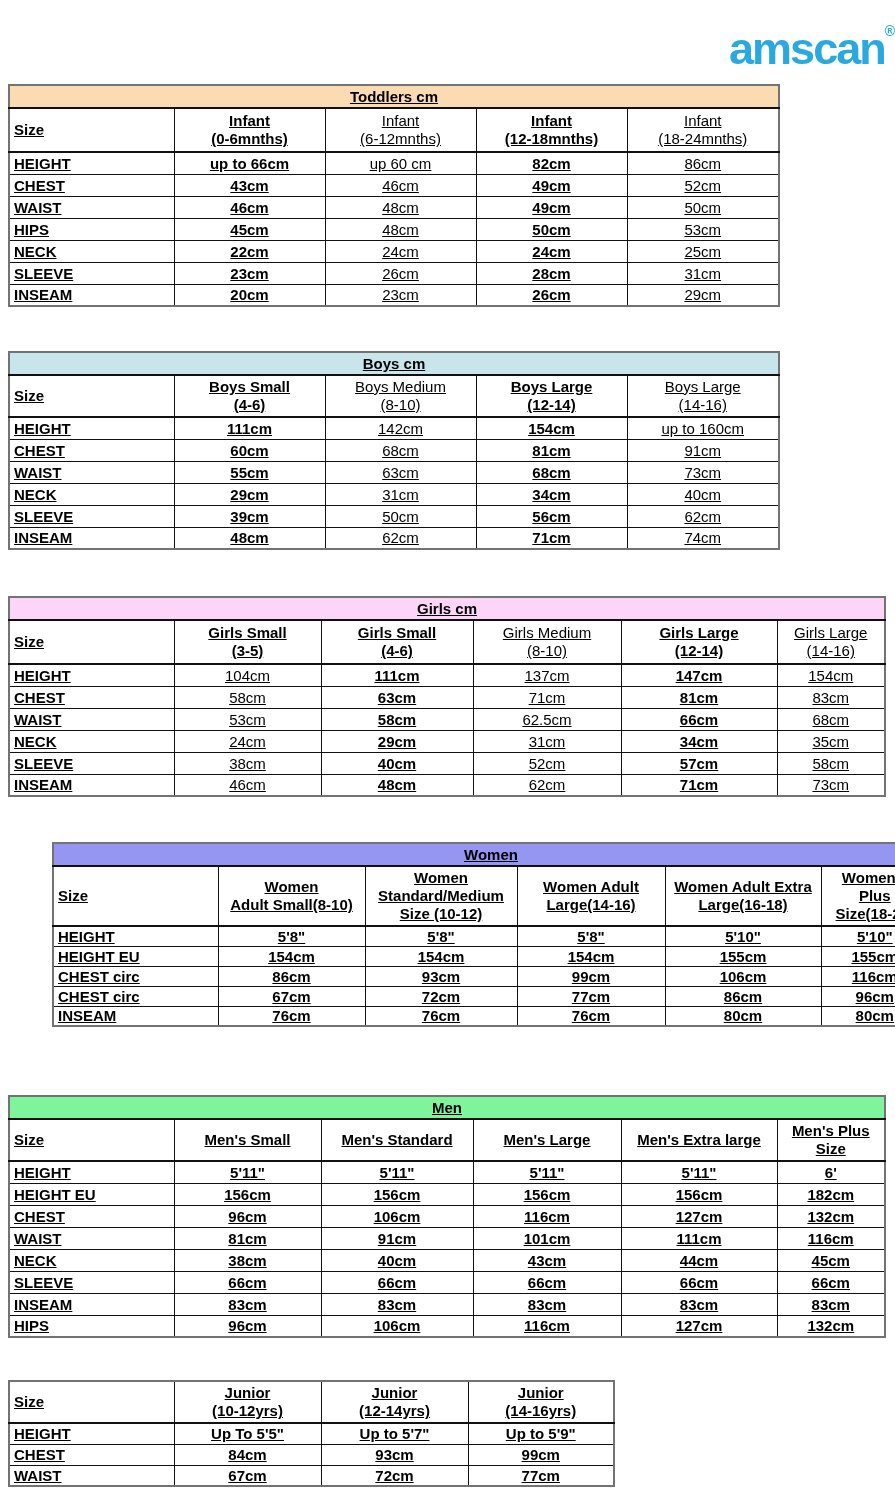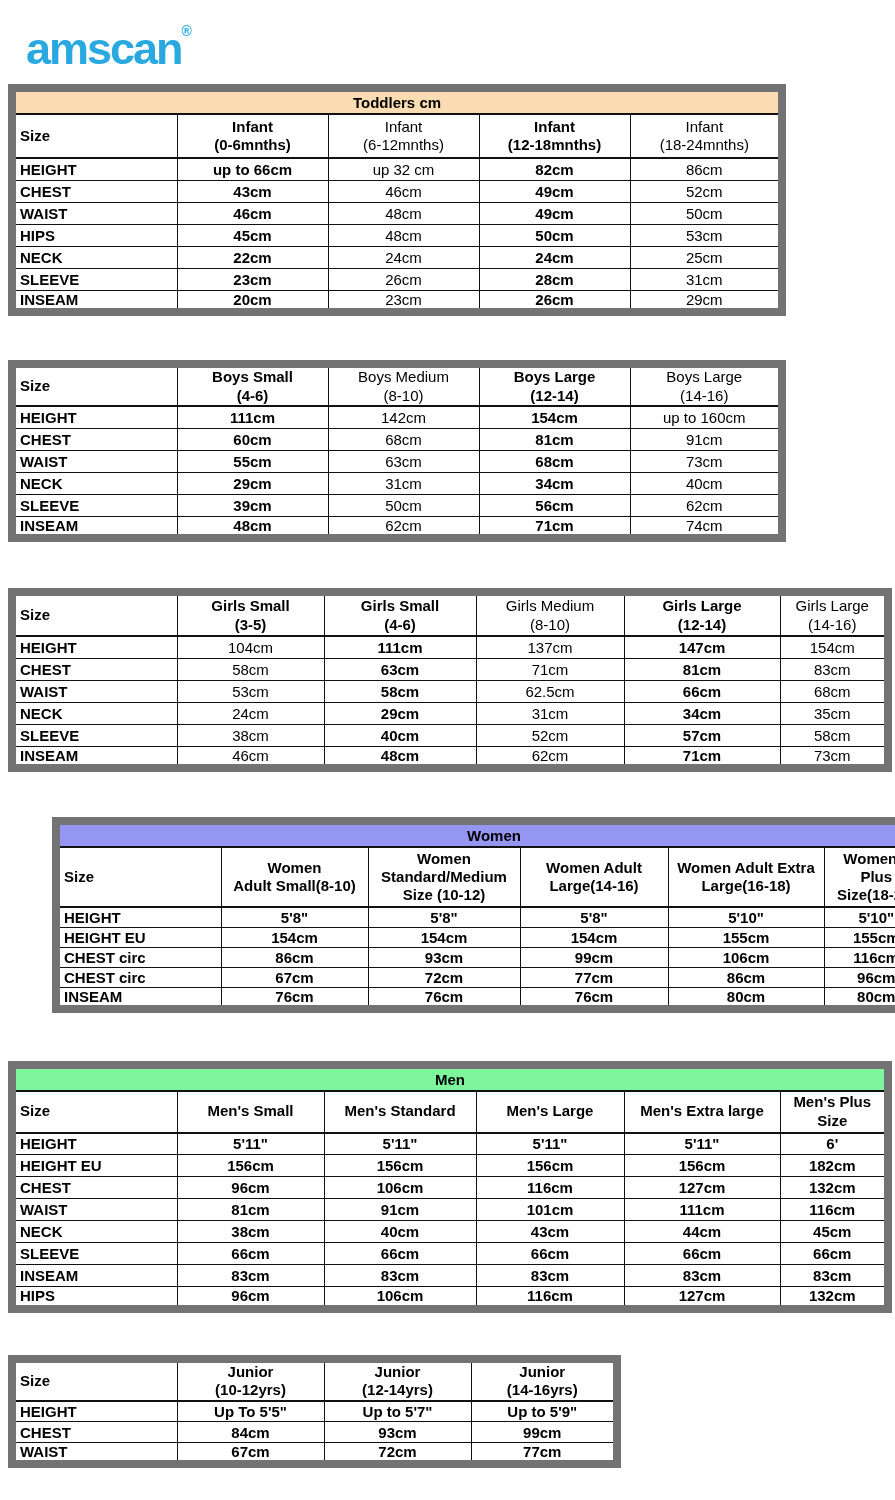--- a/index.html
+++ b/index.html
@@ -4,27 +4,29 @@
 <style>
   html,body{margin:0;padding:0;background:#fff;}
   body{
     width:895px;height:1500px;overflow:hidden;
     font-family:"Liberation Sans",sans-serif;color:#000;
   }
   .logo{
     margin:2px 0 6px 26px;
     font-size:45px;font-weight:bold;letter-spacing:-2px;
     line-height:58px;
+    text-align:right;
   }
   .logo sup{font-size:14px;letter-spacing:0;vertical-align:28px;}
   #tables-root{margin-left:8px;}
   .table-wrap{margin-bottom:44px;}
   table.tbl{
     border-collapse:collapse;table-layout:fixed;
-    border:8px solid #737373;
+    border:2px solid #737373;
+    text-decoration:underline;
   }
   table.tbl td{
     border:1px solid #111;
     font-size:15px;
     overflow:hidden;
     white-space:nowrap;
     padding:0;
   }
   .title-cell{
     height:21px;
@@ -63,21 +65,21 @@
           <tr class="header-row" style="height: 44px;">
             <td class="size-cell">Size</td>
             <td class="col-header b">Infant<br>(0-6mnths)</td>
             <td class="col-header">Infant<br>(6-12mnths)</td>
             <td class="col-header b">Infant<br>(12-18mnths)</td>
             <td class="col-header">Infant<br>(18-24mnths)</td>
           </tr>
           <tr style="height: 22px;">
             <td class="row-label">HEIGHT</td>
             <td class="val b">up to 66cm</td>
-            <td class="val">up 32 cm</td>
+            <td class="val">up 60 cm</td>
             <td class="val b">82cm</td>
             <td class="val">86cm</td>
           </tr>
           <tr style="height: 22px;">
             <td class="row-label">CHEST</td>
             <td class="val b">43cm</td>
             <td class="val">46cm</td>
             <td class="val b">49cm</td>
             <td class="val">52cm</td>
           </tr>
@@ -122,20 +124,23 @@
     <div class="table-wrap" style="margin-bottom: 46px;">
       <table class="tbl" style="width: 770px;">
         <colgroup>
           <col style="width: 165px;">
           <col style="width: 151px;">
           <col style="width: 151px;">
           <col style="width: 151px;">
           <col style="width: 152px;">
         </colgroup>
         <tbody>
+          <tr>
+            <td colspan="5" class="title-cell" style="background: rgb(201, 229, 236);">Boys cm</td>
+          </tr>
           <tr class="header-row" style="height: 42px;">
             <td class="size-cell">Size</td>
             <td class="col-header b">Boys Small<br>(4-6)</td>
             <td class="col-header">Boys Medium<br>(8-10)</td>
             <td class="col-header b">Boys Large<br>(12-14)</td>
             <td class="col-header">Boys Large<br>(14-16)</td>
           </tr>
           <tr style="height: 22px;">
             <td class="row-label">HEIGHT</td>
             <td class="val b">111cm</td>
@@ -185,20 +190,23 @@
       <table class="tbl" style="width: 876px;">
         <colgroup>
           <col style="width: 165px;">
           <col style="width: 147px;">
           <col style="width: 152px;">
           <col style="width: 148px;">
           <col style="width: 156px;">
           <col style="width: 108px;">
         </colgroup>
         <tbody>
+          <tr>
+            <td colspan="6" class="title-cell" style="background: rgb(252, 213, 248);">Girls cm</td>
+          </tr>
           <tr class="header-row" style="height: 44px;">
             <td class="size-cell">Size</td>
             <td class="col-header b">Girls Small<br>(3-5)</td>
             <td class="col-header b">Girls Small<br>(4-6)</td>
             <td class="col-header">Girls Medium<br>(8-10)</td>
             <td class="col-header b">Girls Large<br>(12-14)</td>
             <td class="col-header">Girls Large<br>(14-16)</td>
           </tr>
           <tr style="height: 22px;">
             <td class="row-label">HEIGHT</td>
@@ -244,21 +252,21 @@
             <td class="row-label">INSEAM</td>
             <td class="val">46cm</td>
             <td class="val b">48cm</td>
             <td class="val">62cm</td>
             <td class="val b">71cm</td>
             <td class="val">73cm</td>
           </tr>
         </tbody>
       </table>
     </div>
-    <div class="table-wrap" style="margin-bottom: 48px; padding-left: 44px;">
+    <div class="table-wrap" style="margin-bottom: 68px; padding-left: 44px;">
       <table class="tbl" style="width: 876px;">
         <colgroup>
           <col style="width: 165px;">
           <col style="width: 147px;">
           <col style="width: 152px;">
           <col style="width: 148px;">
           <col style="width: 156px;">
           <col style="width: 108px;">
         </colgroup>
         <tbody>

